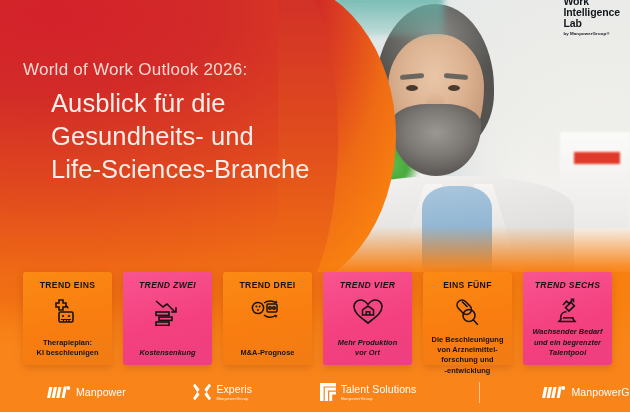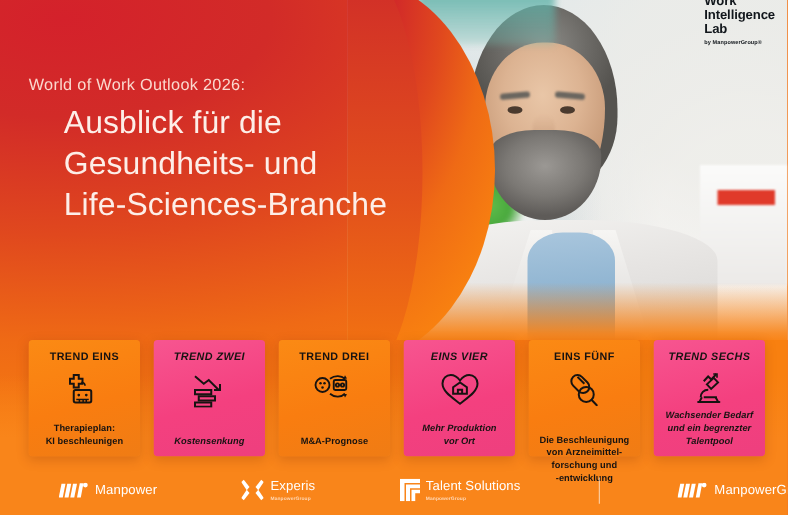--- a/index.html
+++ b/index.html
@@ -157,21 +157,21 @@
     color:#12171c; line-height:1.05;
     text-align:left;
     font-weight:700;
   }
   .wil-l1,.wil-l2,.wil-l3 { font-size:10.5px; letter-spacing:-0.1px; }
   .wil-sub { font-size:4.4px; font-weight:700; margin-top:2.5px; letter-spacing:0.1px; }
 
   
   .headline { position:absolute; left:23px; top:60px; width:300px; }
   .eyebrow {
-    font-size:13px; color:#fbd9cf; font-weight:400;
+    font-size:17px; color:#fbd9cf; font-weight:400;
     letter-spacing:0.25px; margin-bottom:7px;
   }
   .h1 {
     font-size:25.5px; color:#fdeee8; font-weight:400;
     line-height:1.30; letter-spacing:0.1px;margin-left:28px;
   }
 
   
   .cards {
     position:absolute; left:23px; top:272px;
@@ -193,21 +193,21 @@
   }
   .card-icon {
     flex:0 0 auto; margin-top:7px; height:30px;
     display:flex; align-items:center; justify-content:center;
   }
   .card-icon svg { display:block; }
   .card-label {
     margin-top:auto; font-size:7.4px; font-weight:700; color:#171311;
     text-align:center; line-height:1.38; letter-spacing:0.05px;
   }
-  .card.tall .card-label { margin-top:20px; }
+  .card.tall .card-label { margin-top:8px; }
 
   
   .footer {
     position:absolute; left:0; bottom:0; width:630px; height:40px;
     display:flex; align-items:center; justify-content:space-between; gap:0;margin-left:34px;
   }
   .brand { display:flex; align-items:center; gap:5px; margin:0 13px; }
   .brand-name { color:#ffffff; font-size:10.5px; letter-spacing:0.1px; }
   .brand-sub {
     color:#ffd9b8; font-size:3.9px; font-weight:700; line-height:1;
@@ -317,21 +317,21 @@
           <path d="M13 4c4-3 9-2.5 12 0"></path>
           <path d="M25 1.2l1.6 2.6-3 .4" fill="#171311" stroke="none"></path>
           <path d="M13 16c4 3.4 9 2.8 12 0"></path>
           <path d="M25 18.9l1.6-2.6-3-.4" fill="#171311" stroke="none"></path>
         </svg>
       </div>
       <div class="card-label">M&amp;A-Prognose</div>
     </div>
 
     <div class="card pink">
-      <div class="card-kicker">EINS VIER</div>
+      <div class="card-kicker">TREND VIER</div>
       <div class="card-icon">
         <svg width="32" height="28" viewBox="0 0 32 28" fill="none" stroke="#171311" stroke-width="1.6">
           <path d="M16 25C9 19.5 2 15 2 8.8 2 4.8 5 2 8.6 2c2.9 0 5.4 1.8 7.4 4.4C18 3.8 20.5 2 23.4 2 27 2 30 4.8 30 8.8 30 15 23 19.5 16 25z"></path>
           <path d="M10.5 17v-5.2L16 8l5.5 3.8V17z"></path>
           <path d="M14.3 17v-3.3h3.4V17"></path>
         </svg>
       </div>
       <div class="card-label">Mehr Produktion<br>vor Ort</div>
     </div>
 

